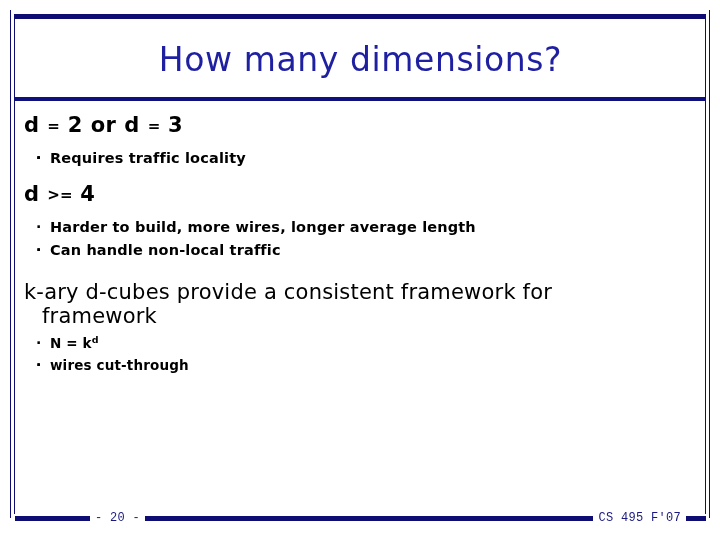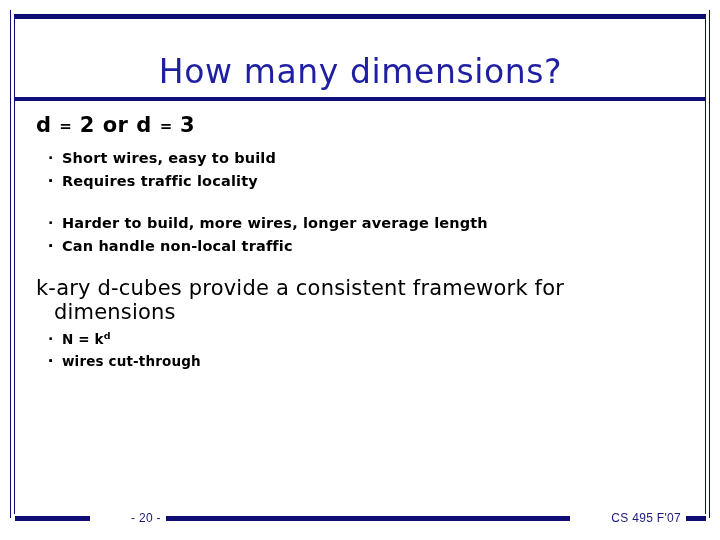--- a/index.html
+++ b/index.html
@@ -65,27 +65,26 @@
     top: 40px;
     width: 691px;
     text-align: center;
     color: #1f1fa2;
     font-family: "DejaVu Sans", sans-serif;
     font-size: 33px;
     font-weight: 400;
     letter-spacing: 0.6px;
     line-height: 40px;
     white-space: nowrap;
-    margin-top: 12px;
   }
 
   
   .body {
     position: absolute;
-    left: 36px;
+    left: 24px;
     top: 112px;
     width: 660px;
     color: #000000;
   }
 
   .group { position: relative; }
 
   .heading {
     color: #000000;
     font-family: "DejaVu Sans", sans-serif;
@@ -167,27 +166,26 @@
   }
   .footer .rule {
     flex: 1 1 auto;
     height: 5px;
     background: #0d0d74;
   }
   .footer .rule.short { flex: 0 0 75px; }
   .footer .f-text {
     flex: 0 0 auto;
     color: #1a1a7e;
-    font-family: Liberation Sans, sans-serif;
+    font-family: Liberation Mono, monospace;
     font-size: 12px;
     line-height: 12px;
     white-space: nowrap;
     padding: 0 5px;
     letter-spacing: 0.3px;
-    margin-left: 36px;
   }
   .footer .tail { flex: 0 0 20px; }
 </style>
 </head>
 <body>
 
 <div class="slide">
 
   <div class="frame-outer"></div>
   <div class="frame-inner"></div>
@@ -195,41 +193,42 @@
 
   <div class="title">How many dimensions?</div>
   <div class="title-rule"></div>
 
   <div class="body">
 
     <div class="group">
       <div class="heading"><span>d</span> <span class="op">=</span> <span>2 or d</span> <span class="op">=</span> <span>3</span></div>
       <div class="sp-1"></div>
       <ul class="bullets">
-        <li><span class="dot">·</span><span>Short wires, easy to build</span></li>
+        <li><span class="dot">·</span></li>
         <li><span class="dot">·</span></li>
         <li><span class="dot">·</span><span>Requires traffic locality</span></li>
       </ul>
     </div>
 
     <div class="sp-2"></div>
 
     <div class="group">
+      <div class="heading"><span>d</span> <span class="op">&gt;=</span> <span>4</span></div>
       <div class="sp-1"></div>
       <ul class="bullets">
         <li><span class="dot">·</span><span>Harder to build, more wires, longer average length</span></li>
         <li><span class="dot">·</span></li>
         <li><span class="dot">·</span><span>Can handle non-local traffic</span></li>
       </ul>
     </div>
 
     <div class="sp-3"></div>
 
     <div class="group">
-      <div class="heading-light"><span>k-ary d-cubes provide a consistent framework for</span><span class="cont">dimensions</span></div>
+      <div class="heading-light"><span>k-ary d-cubes provide a consistent framework for</span><span class="cont">framework</span></div>
       <div class="sp-4"></div>
       <ul class="bullets small">
         <li><span class="dot">·</span><span>N = k</span><sup class="sup">d</sup></li>
         <li><span class="dot">·</span></li>
         <li><span class="dot">·</span><span>wires cut-through</span></li>
       </ul>
     </div>
 
   </div>
 

